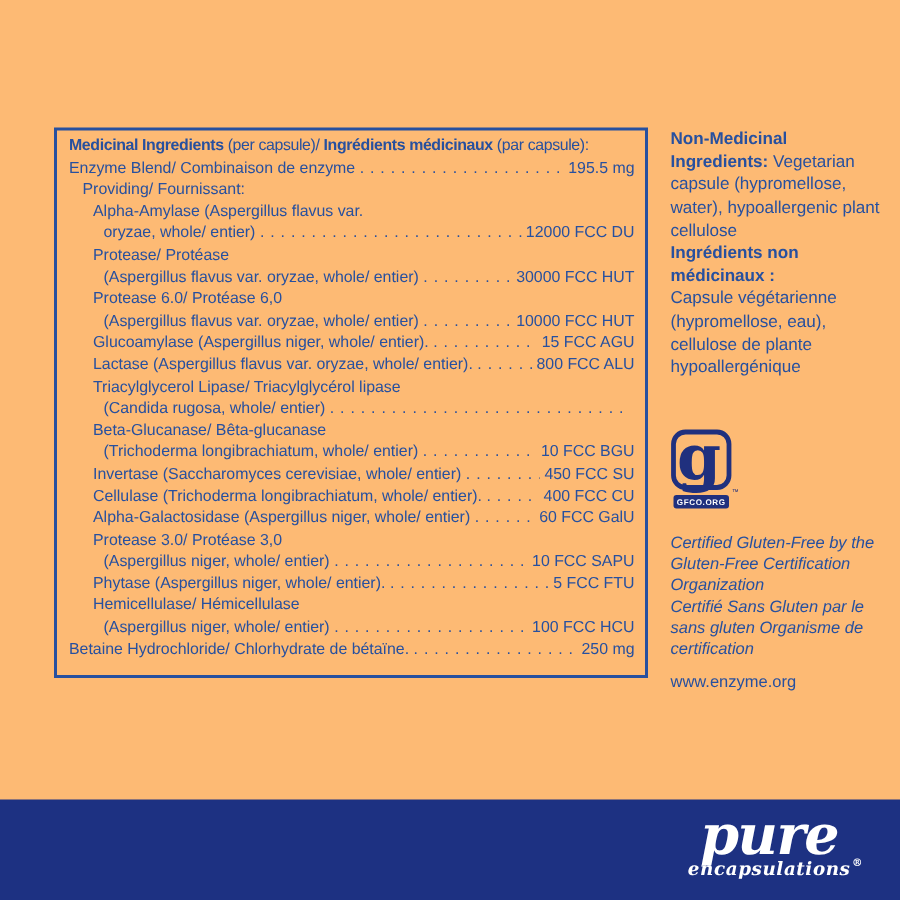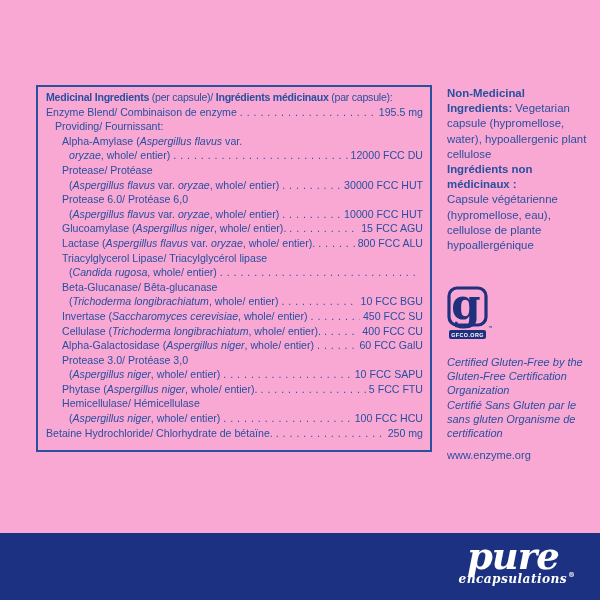--- a/index.html
+++ b/index.html
@@ -4,34 +4,34 @@
 <style>
   :root{
     --blue:#27509f;
     --navy:#1d3182;
     --logo-navy:#20307e;
   }
   html,body{margin:0;padding:0;}
   body{font-family:"Liberation Sans", sans-serif; background:#ffffff;}
   .sheet{
     position:relative; width:600px; height:600px;
-    background:#f9a8d4; overflow:hidden; color:var(--blue);
+    background:#fdba74; overflow:hidden; color:var(--blue);
   }
   
   .ing-box{
     position:absolute; left:36px; top:85px; width:396px; height:367px;
     border:2px solid var(--blue); box-sizing:border-box;
     padding:3px 7px 0 8px;
     font-size:10.6px; line-height:14.6px; color:var(--blue);
   }
   .hdr{white-space:nowrap; letter-spacing:-0.25px;}
   .hdr b{font-weight:bold;}
   .row{display:flex; align-items:baseline;}
   .row .lbl{white-space:nowrap;}
-  .row .it{font-style:italic;}
+  .row .it{}
   .row .dots{flex:1; overflow:hidden; white-space:nowrap; margin:0 3px;}
   .row .dots::after{
     content:". . . . . . . . . . . . . . . . . . . . . . . . . . . . . . . . . . . . . . . . . . . . . . . . . . . . . . . . . . . .";
     letter-spacing:0.5px;
   }
   .row .val{white-space:nowrap;}
   .ind0{padding-left:0;}
   .ind1{padding-left:9px;}
   .ind2{padding-left:16px;}
   .ind3{padding-left:23px;}

